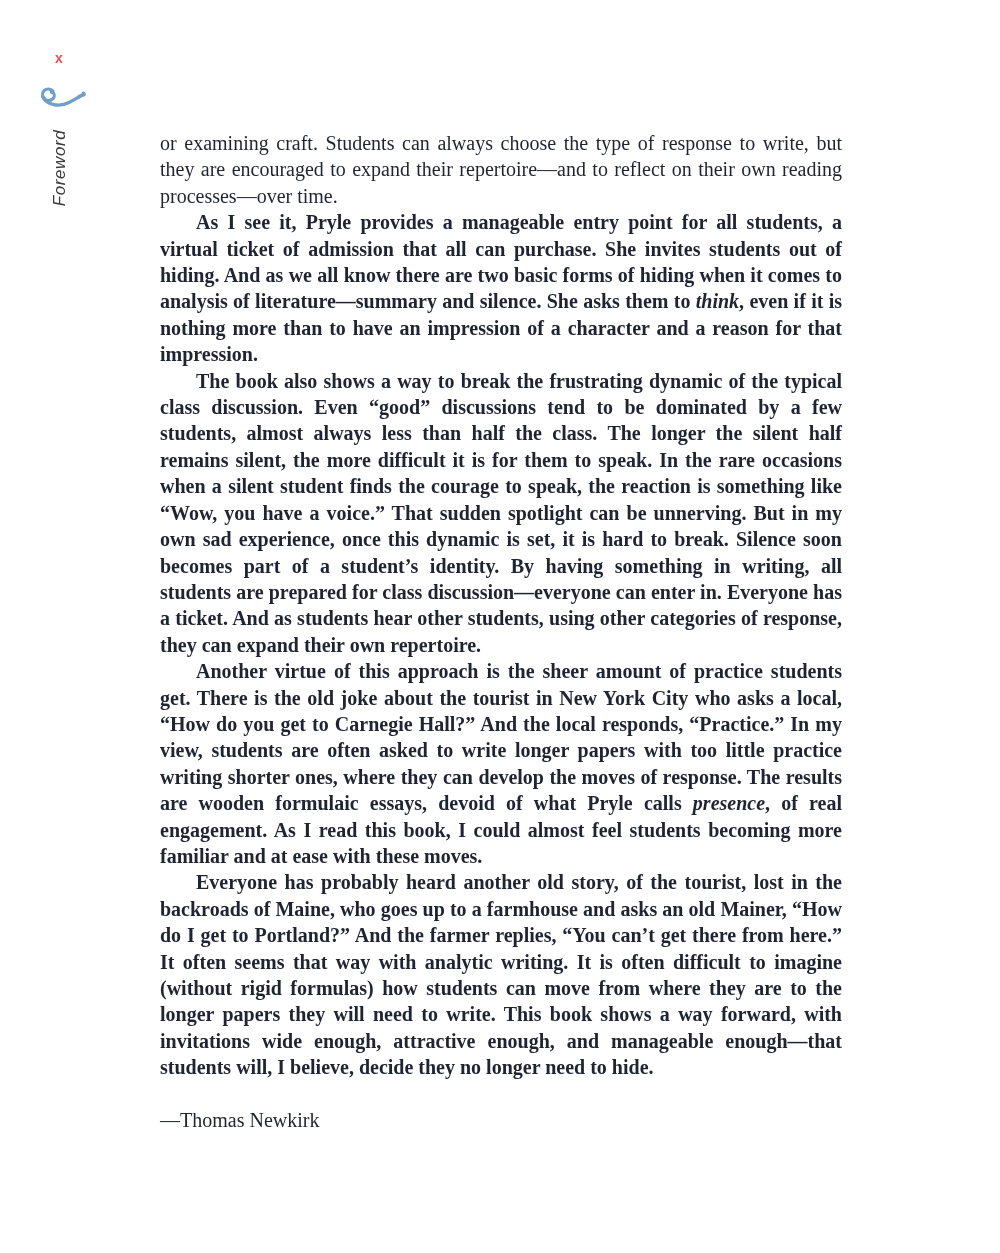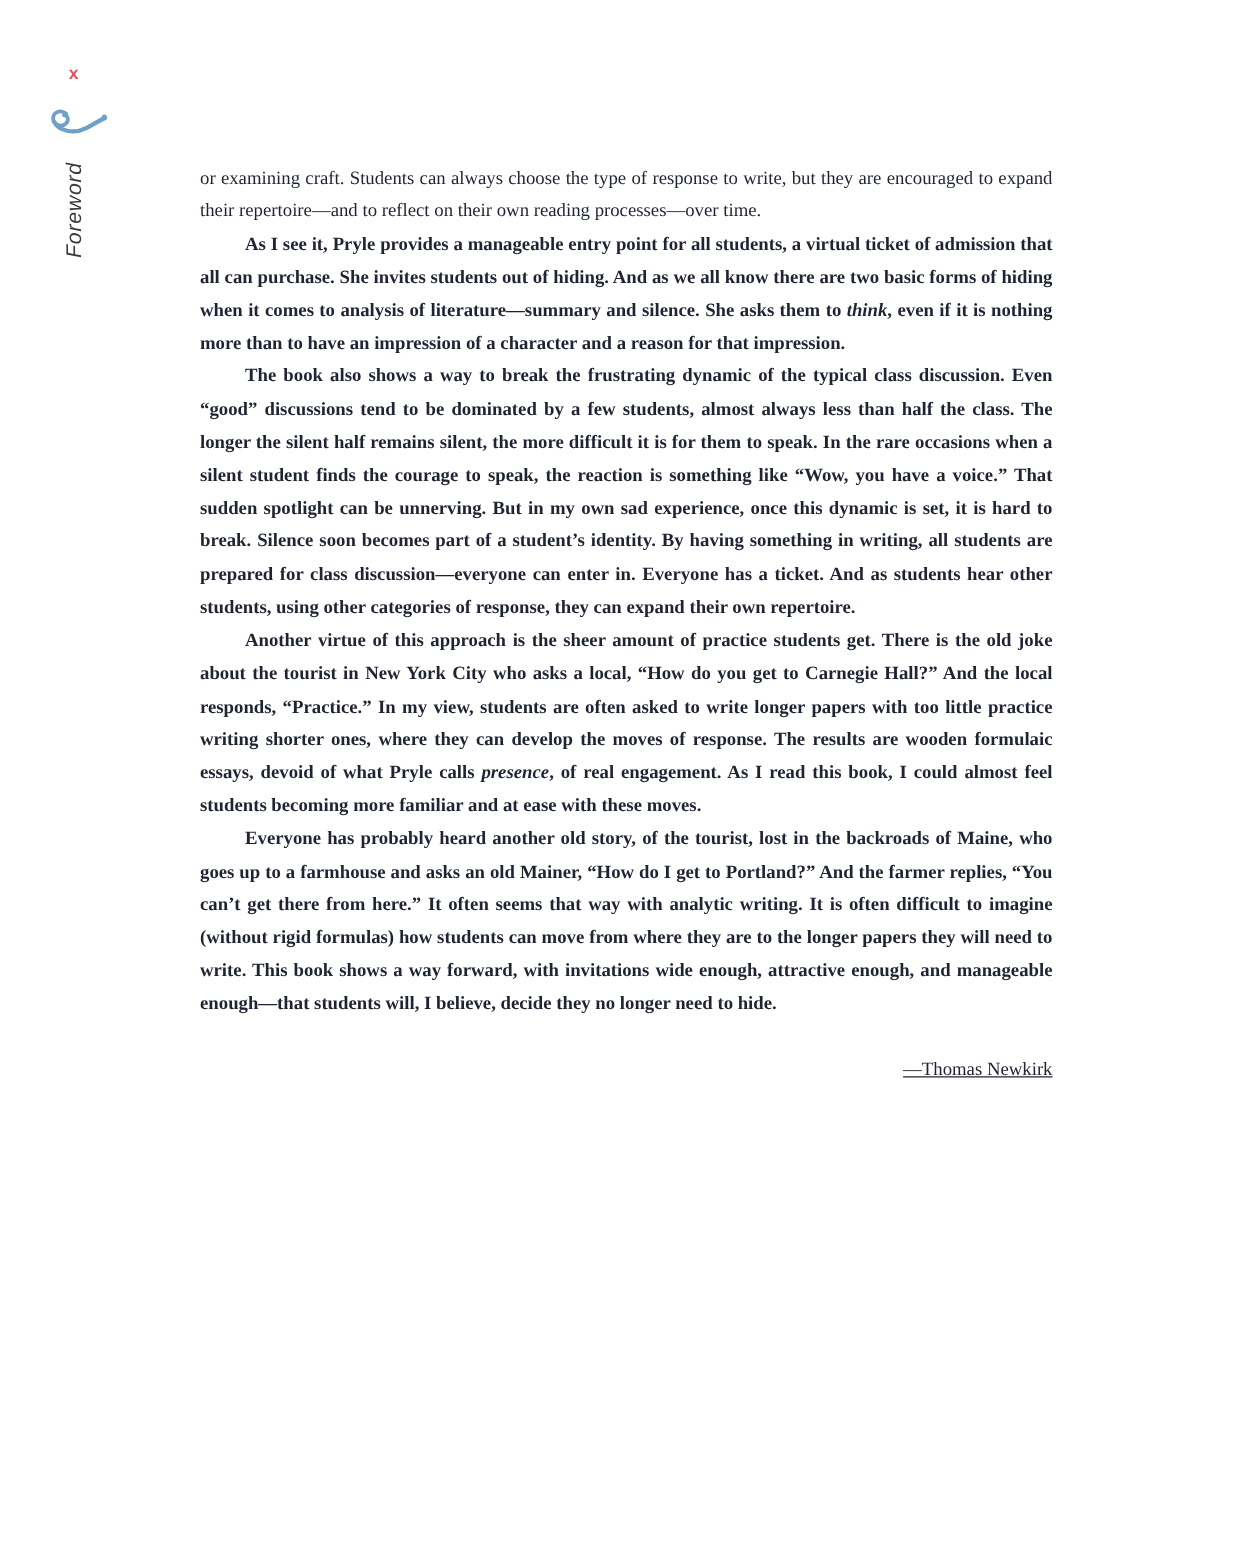--- a/index.html
+++ b/index.html
@@ -35,32 +35,30 @@
     font-size: 17px;
     letter-spacing: 0.6px;
     color: #3b3b3b;
     white-space: nowrap;
   }
   .text-block {
     position: absolute;
     left: 160px;
     top: 130px;
     width: 682px;
-    font-size: 15px;
+    font-size: 20px;
     line-height: 26.4px;
     color: #1f2433;
     text-align: justify;
   }
   .para { margin: 0; }
   .para.indent { text-indent: 36px; font-weight: bold; }
   .para em { font-style: italic; }
   .signature {
     margin-top: 26px;
-    text-align: right;
-    text-decoration: underline;
   }
 </style>
 </head>
 <body>
 
 <div class="page">
 
   <div class="page-number">x</div>
 
   <div class="ornament">

